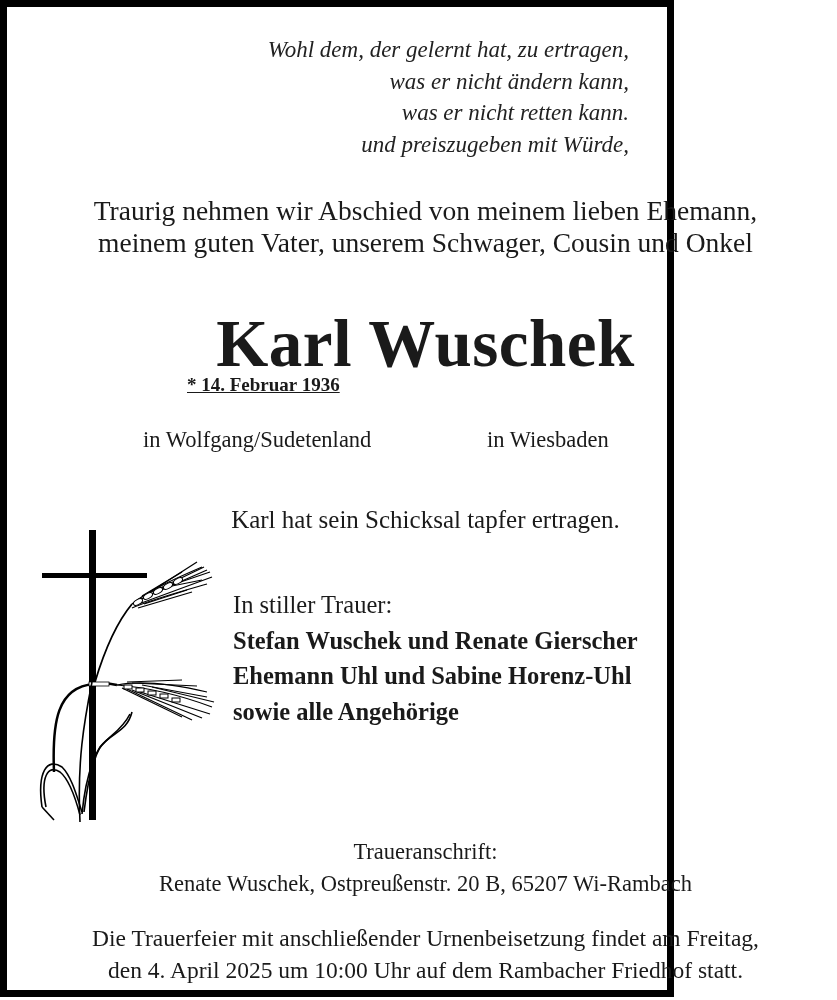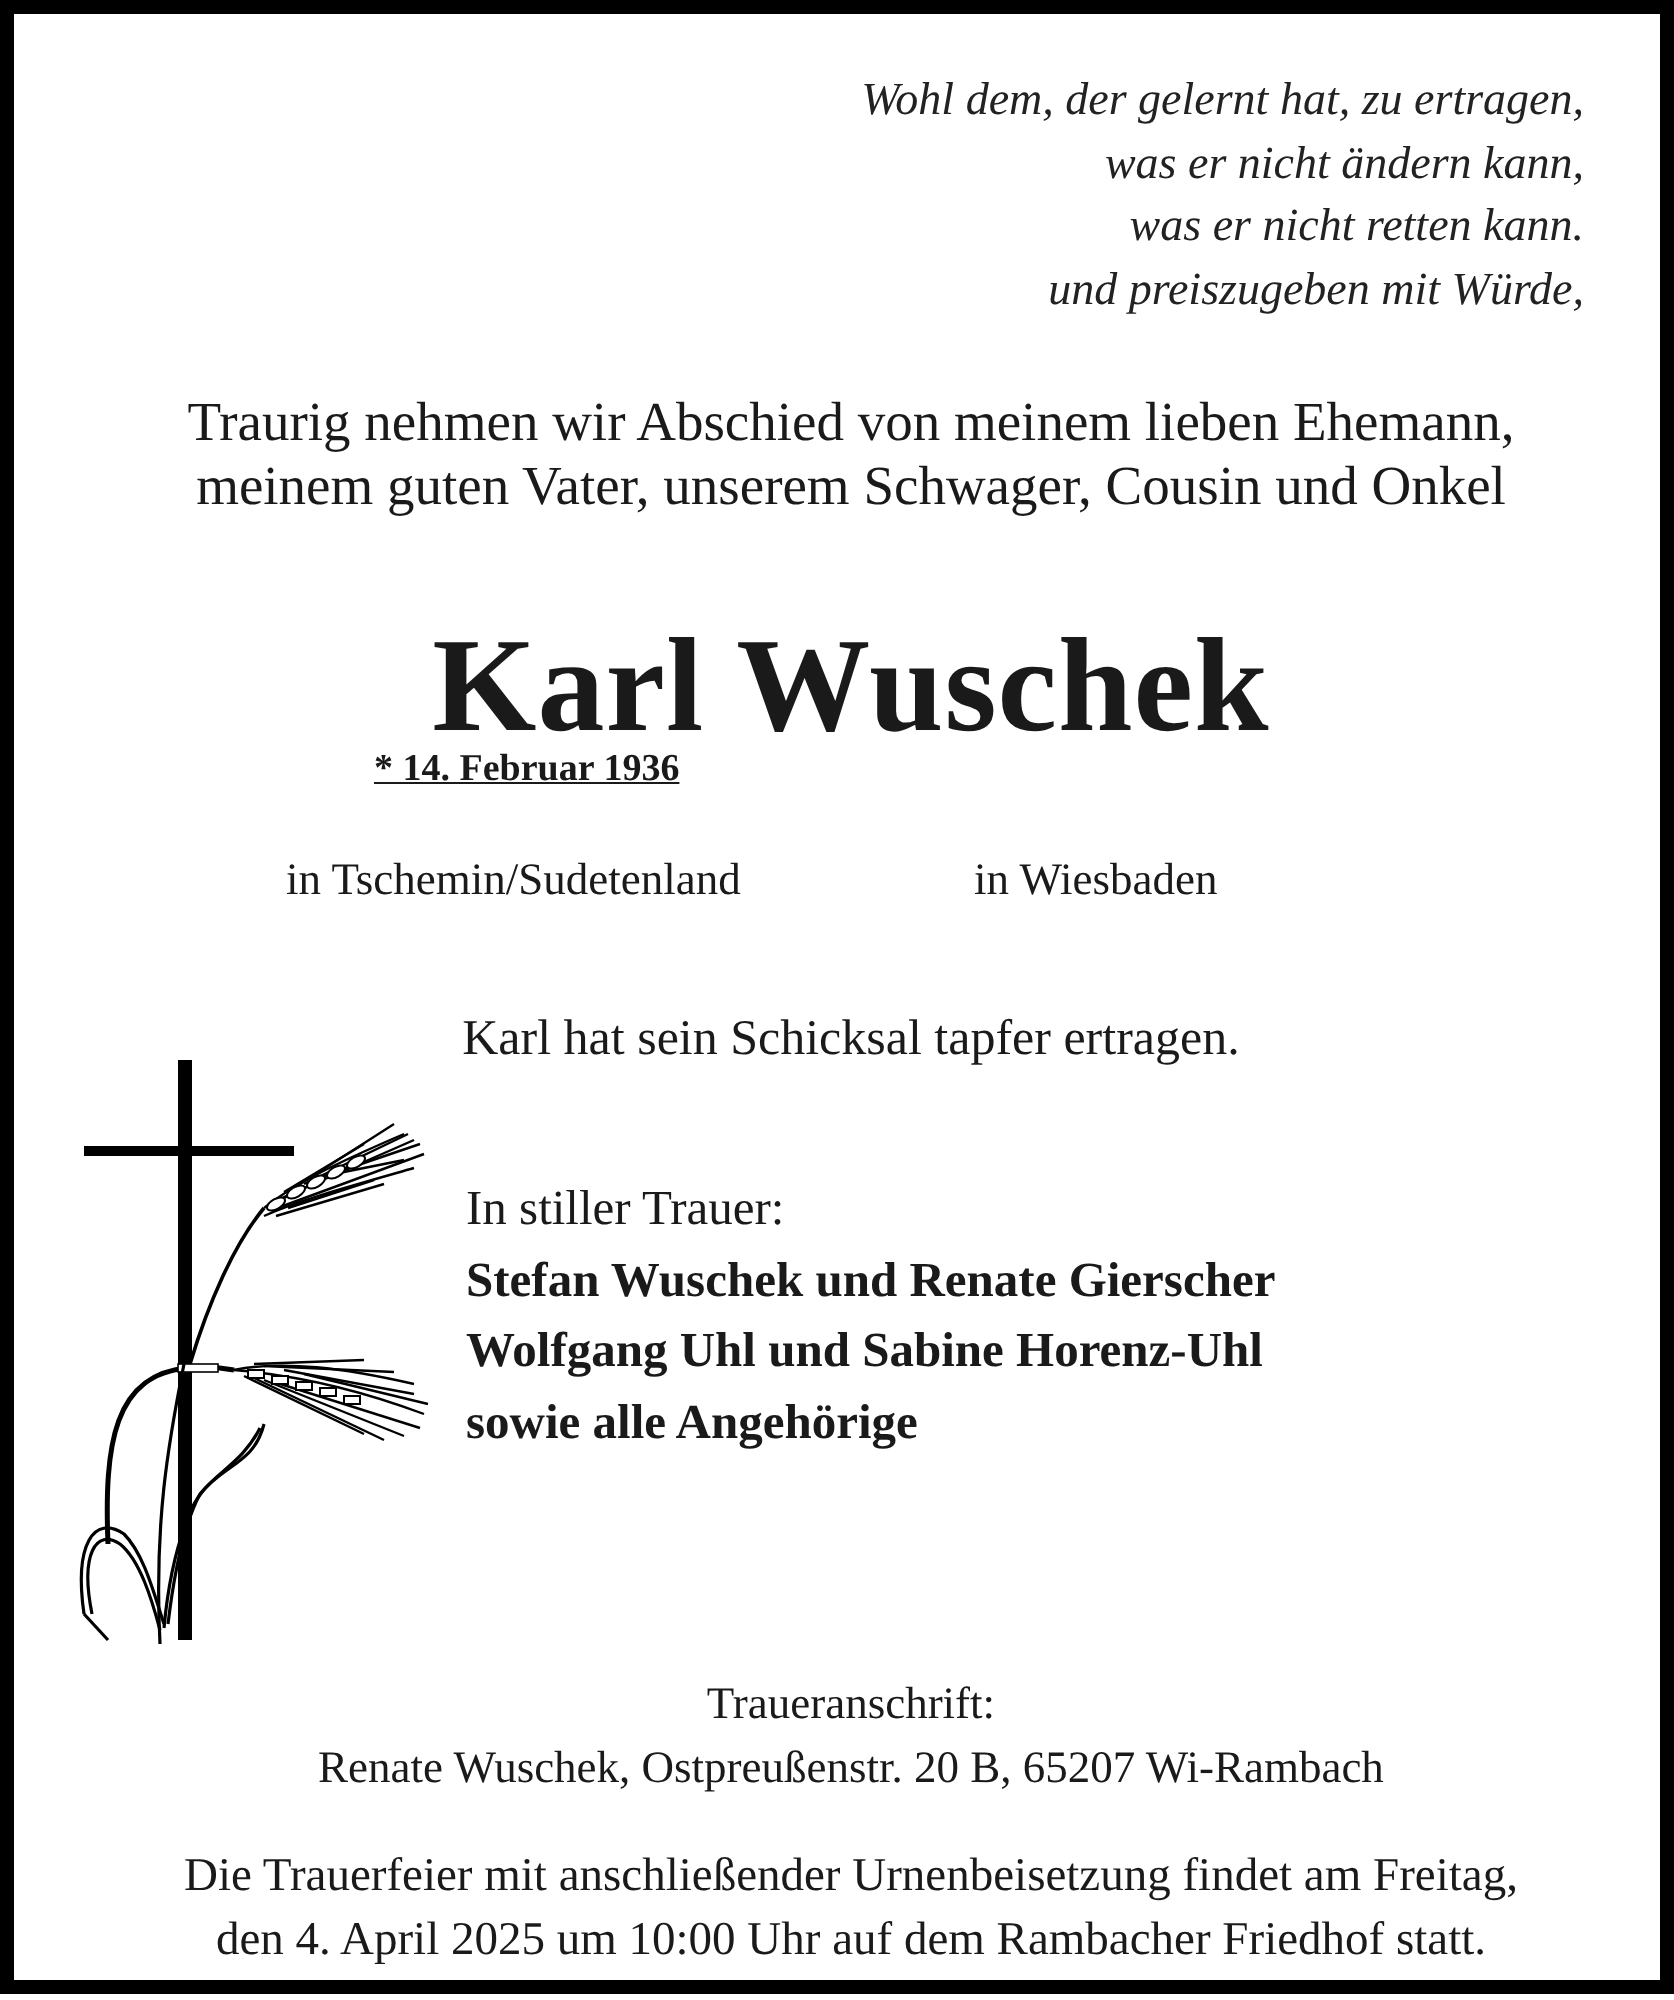--- a/index.html
+++ b/index.html
@@ -1,18 +1,18 @@
 <!DOCTYPE html>
 <html><head>
 <meta charset="utf-8">
 <style>
   html, body { margin: 0; padding: 0; background: #ffffff; }
   body { width: 837px; height: 1000px; position: relative; overflow: hidden; }
   .frame {
-    position: absolute; left: 0; top: 0; width: 837px; height: 997px;
+    position: absolute; left: 0; top: 0; width: 674px; height: 997px;
     box-sizing: border-box; border: 7px solid #000000; background: #ffffff;
   }
   .serif { font-family: "Liberation Serif", "DejaVu Serif", serif; color: #1a1a1a; }
   .abs { position: absolute; white-space: nowrap; }
   .quote {
     position: absolute; right: 38px; top: 27px; text-align: right;
     font-style: italic; font-size: 23px; line-height: 31.6px; color: #222;
   }
   .quote div { white-space: nowrap; }
   .intro {
@@ -59,21 +59,21 @@
 
   <div class="intro serif">
     <div>Traurig nehmen wir Abschied von meinem lieben Ehemann,</div>
     <div>meinem guten Vater, unserem Schwager, Cousin und Onkel</div>
   </div>
 
   <div class="name serif">Karl Wuschek</div>
 
   <div class="abs serif date" style="left:180px;">* 14. Februar 1936</div>
 
-  <div class="abs serif place" style="left:136px;">in Tschemin/Sudetenland</div>
+  <div class="abs serif place" style="left:136px;">in Wolfgang/Sudetenland</div>
   <div class="abs serif place" style="left:460px;margin-left:20px;">in Wiesbaden</div>
 
   <div class="motto serif">Karl hat sein Schicksal tapfer ertragen.</div>
 
   <svg class="emblem" viewBox="0 0 190 300">
 
     <rect x="57" y="8" width="7" height="290" fill="#000"></rect>
     <rect x="10" y="51" width="105" height="5" fill="#000"></rect>
 
     <path d="M63 160 C 72 130, 85 100, 100 82" fill="none" stroke="#000" stroke-width="1.8"></path>
@@ -129,21 +129,21 @@
       <path d="M98 192 C 88 212, 72 215, 64 232 C 56 250, 52 270, 50 292"></path>
       <path d="M10 285 C 5 250, 15 235, 30 245 C 40 255, 45 275, 50 290"></path>
       <path d="M14 285 C 8 255, 16 242, 28 250 C 38 258, 44 278, 48 293"></path>
       <path d="M10 285 L 22 298"></path>
     </g>
   </svg>
 
   <div class="mourners serif">
     <div class="heading">In stiller Trauer:</div>
     <div class="person">Stefan Wuschek und Renate Gierscher</div>
-    <div class="person">Wolfgang Uhl und Sabine Horenz-Uhl</div>
+    <div class="person">Ehemann Uhl und Sabine Horenz-Uhl</div>
     <div class="person">sowie alle Angehörige</div>
   </div>
 
   <div class="address serif">
     <div>Traueranschrift:</div>
     <div>Renate Wuschek, Ostpreußenstr. 20 B, 65207 Wi-Rambach</div>
   </div>
 
   <div class="ceremony serif">
     <div>Die Trauerfeier mit anschließender Urnenbeisetzung findet am Freitag,</div>

